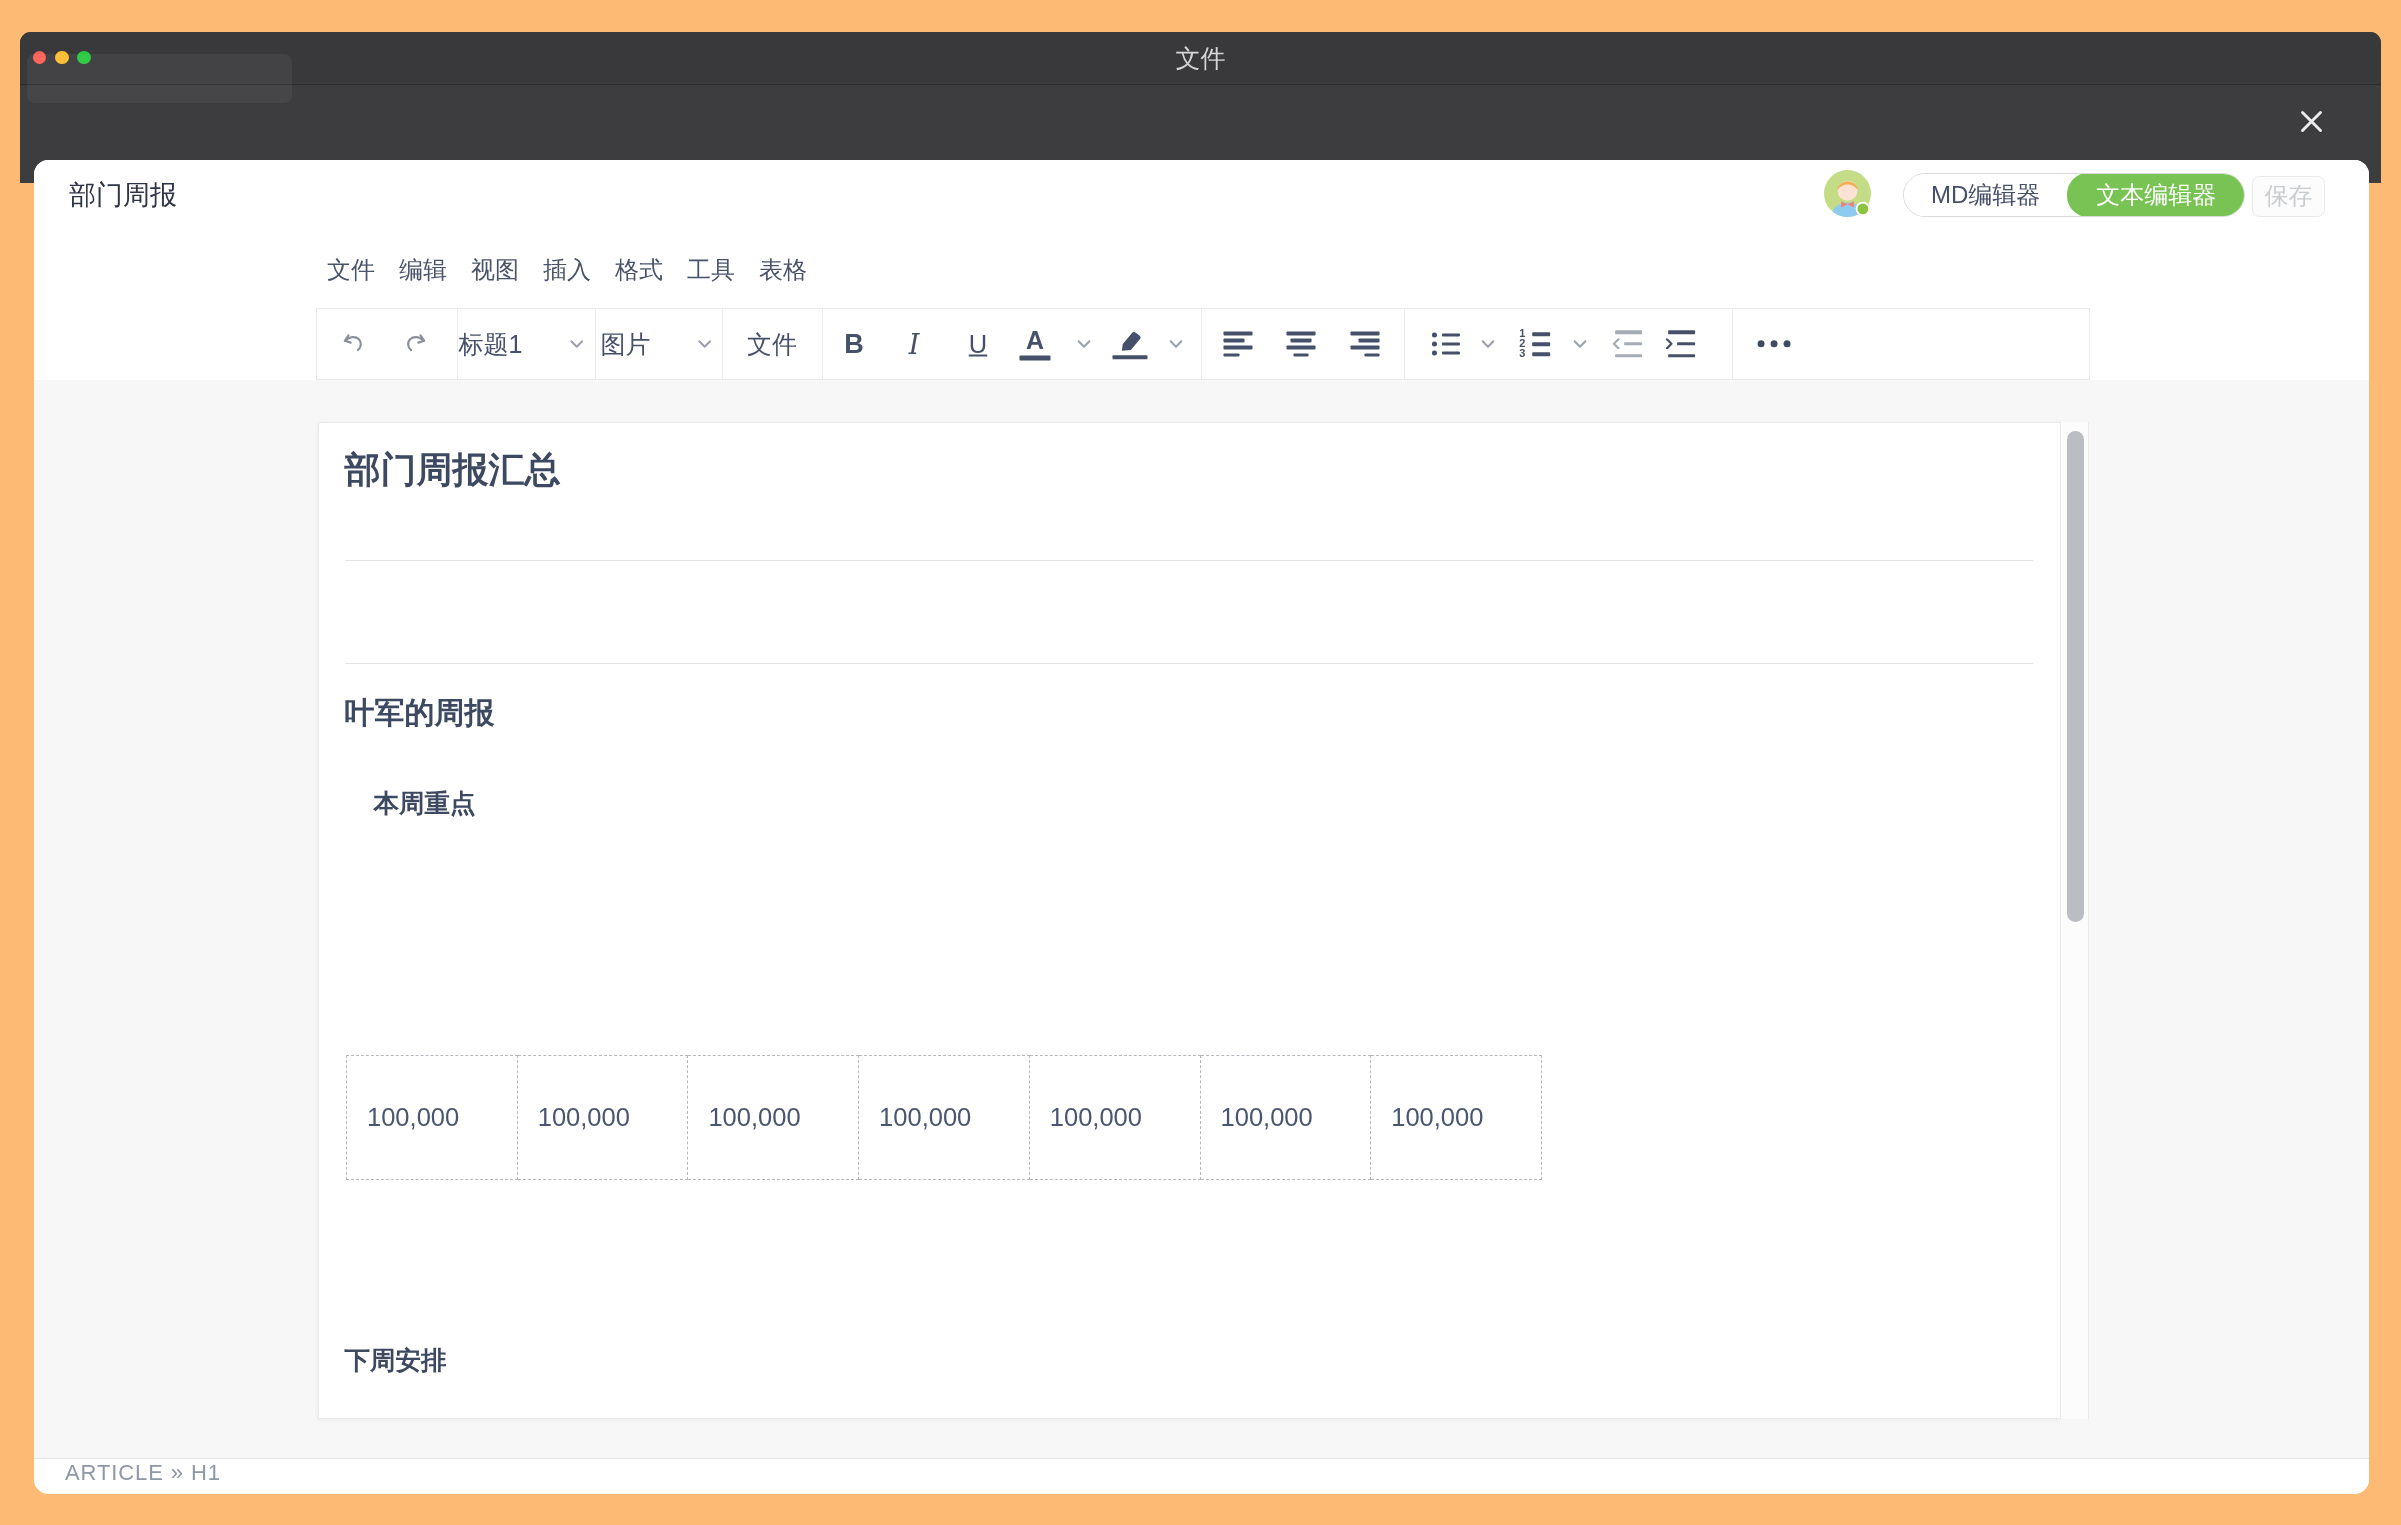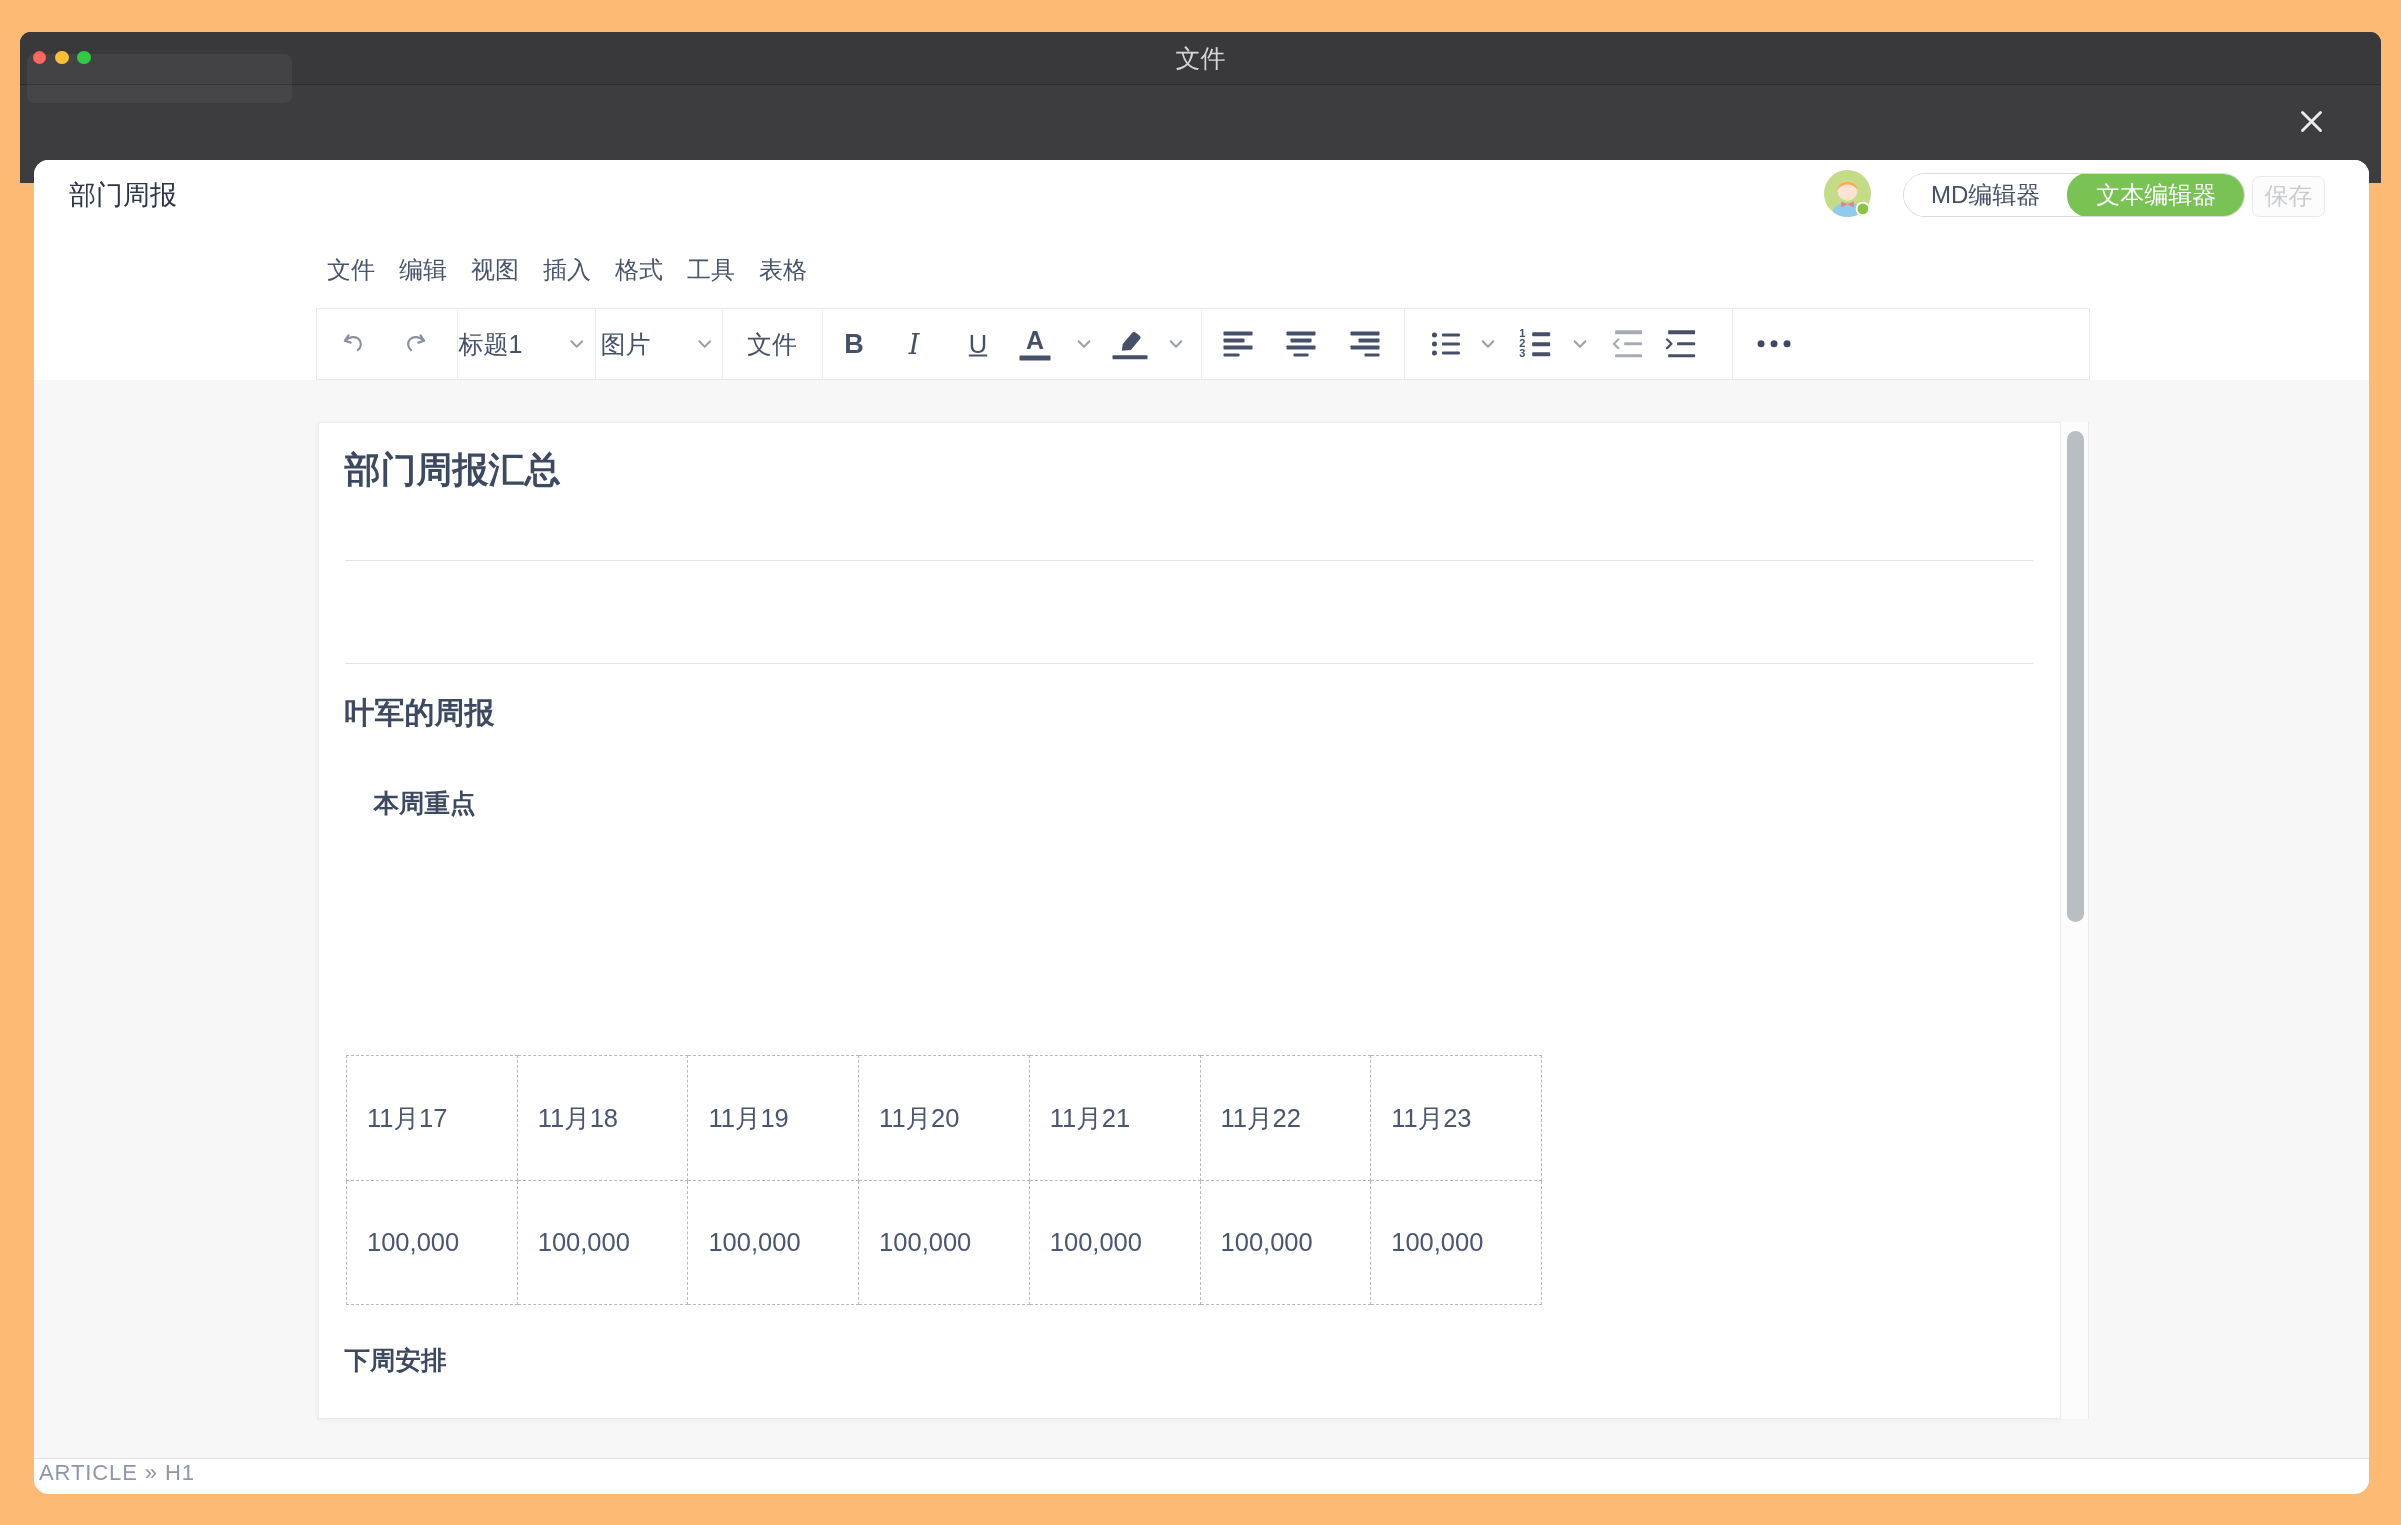--- a/index.html
+++ b/index.html
@@ -87,21 +87,21 @@
   .doc-ol{position:absolute;left:25.5px;top:442px;margin:0;padding-left:78px;font-size:25.5px;color:#4a5670;}
   .doc-ol li{line-height:40px;}
   .doc-table{position:absolute;left:27px;top:632px;width:1196px;border-collapse:collapse;table-layout:fixed;}
   .doc-table td{border:0.9px dashed #b6b8be;font-size:25.5px;color:#4a5670;padding-left:20px;vertical-align:middle;}
   .tr-head td{height:122px;}
   .tr-val td{height:121px;}
   .doc-next{position:absolute;left:25.5px;top:920px;font-size:25.5px;font-weight:bold;color:#3d4961;line-height:35px;}
 
   
   .statusbar{position:absolute;left:0;right:0;top:1298px;height:28px;background:#fff;border-top:0.9px solid #e5e5e7;
-             display:flex;align-items:center;padding-left:5px;box-sizing:border-box;}
+             display:flex;align-items:center;padding-left:31px;box-sizing:border-box;}
   .status-text{font-size:22px;color:#8e97a6;letter-spacing:0.9px;}
 </style>
 </head>
 <body>
 
 <div id="screen">
 
   <div id="window-top">
     <div class="titlebar">
       <span class="traffic t-red"></span>
@@ -337,29 +337,20 @@
 
     <div class="content">
       <div class="page">
         <div class="doc-h1">部门周报汇总</div>
         <div class="doc-hr hr1"></div>
         <div class="doc-hr hr2"></div>
         <div class="doc-h2">叶军的周报</div>
         <div class="doc-h3">本周重点</div>
         <table class="doc-table">
           <tbody>
-            <tr class="tr-head">
-              <td>11月17</td>
-              <td>11月18</td>
-              <td>11月19</td>
-              <td>11月20</td>
-              <td>11月21</td>
-              <td>11月22</td>
-              <td>11月23</td>
-            </tr>
             <tr class="tr-val">
               <td>100,000</td>
               <td>100,000</td>
               <td>100,000</td>
               <td>100,000</td>
               <td>100,000</td>
               <td>100,000</td>
               <td>100,000</td>
             </tr>
           </tbody>

